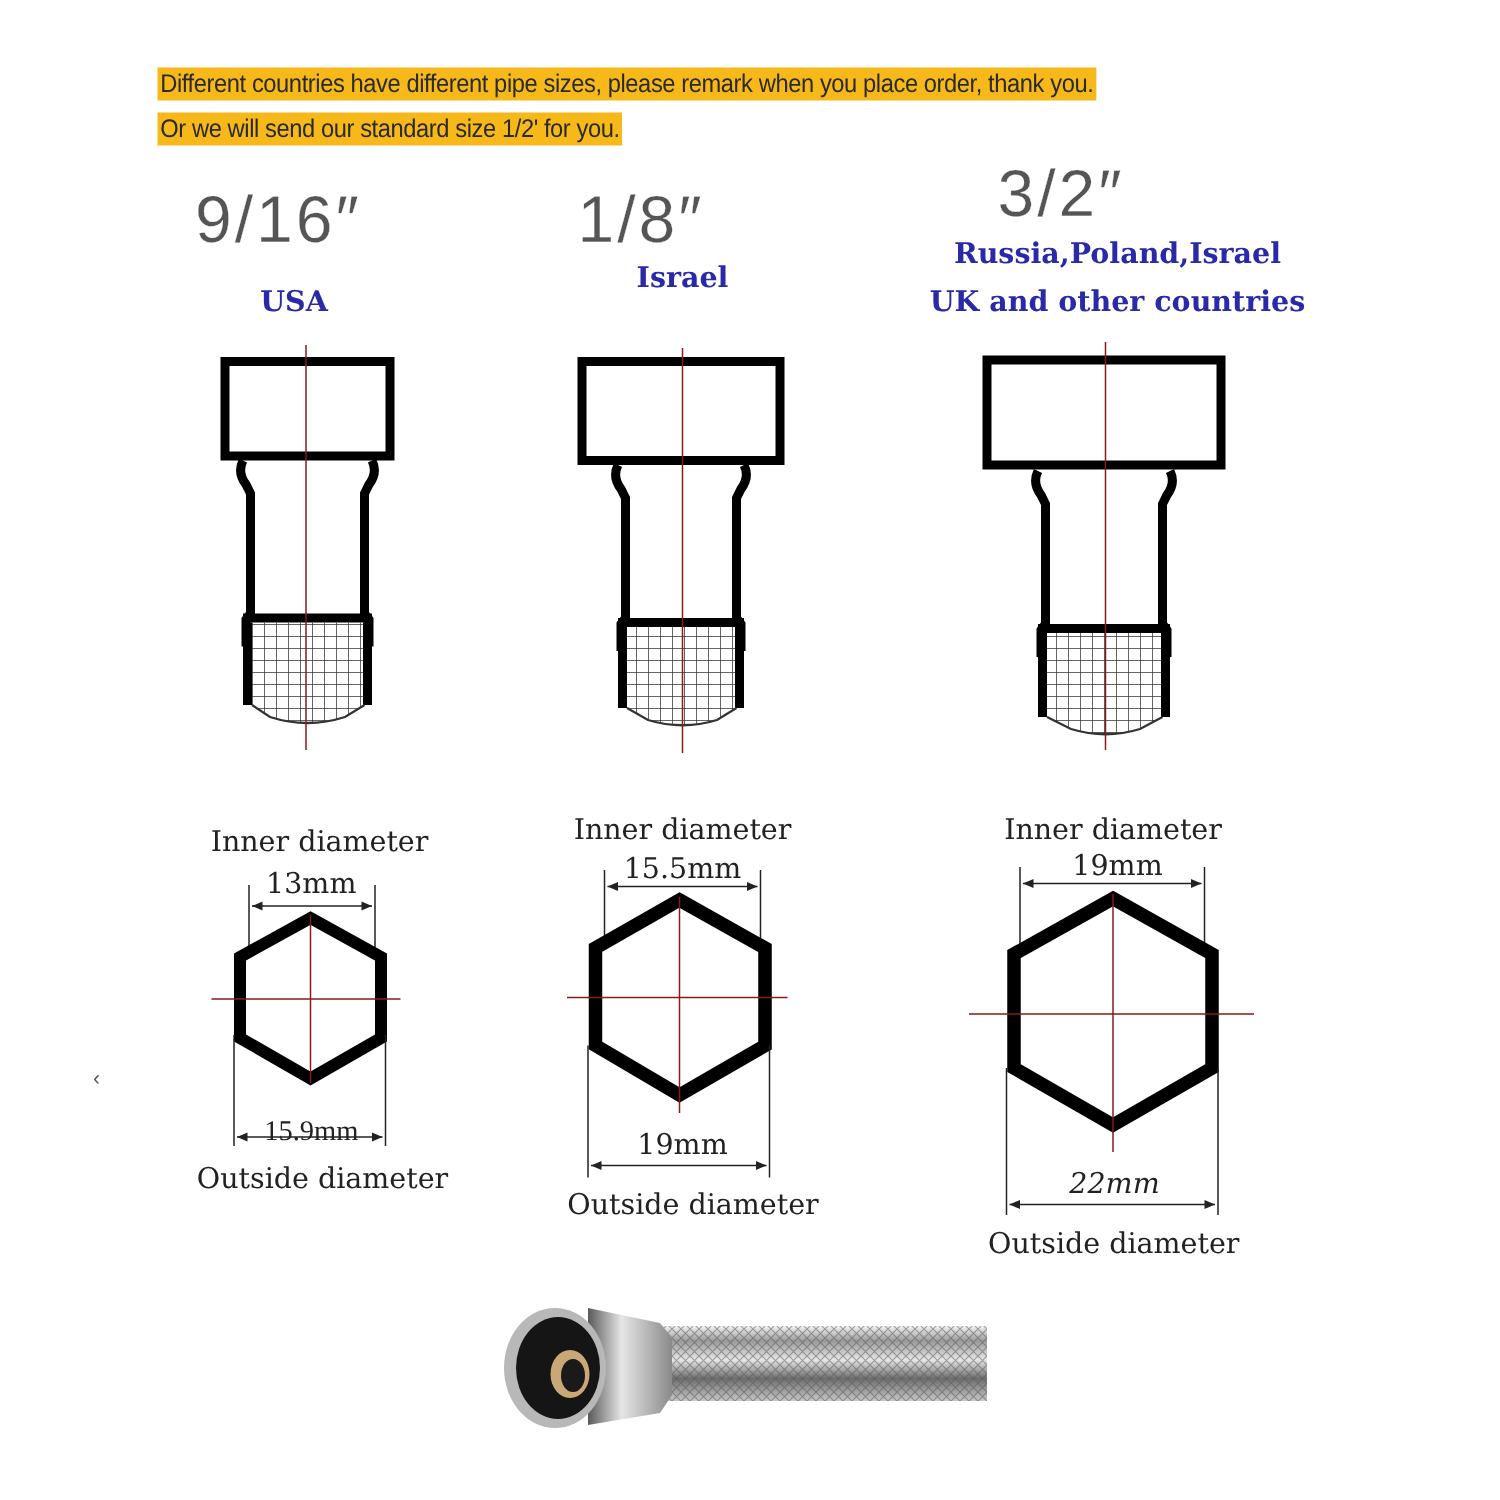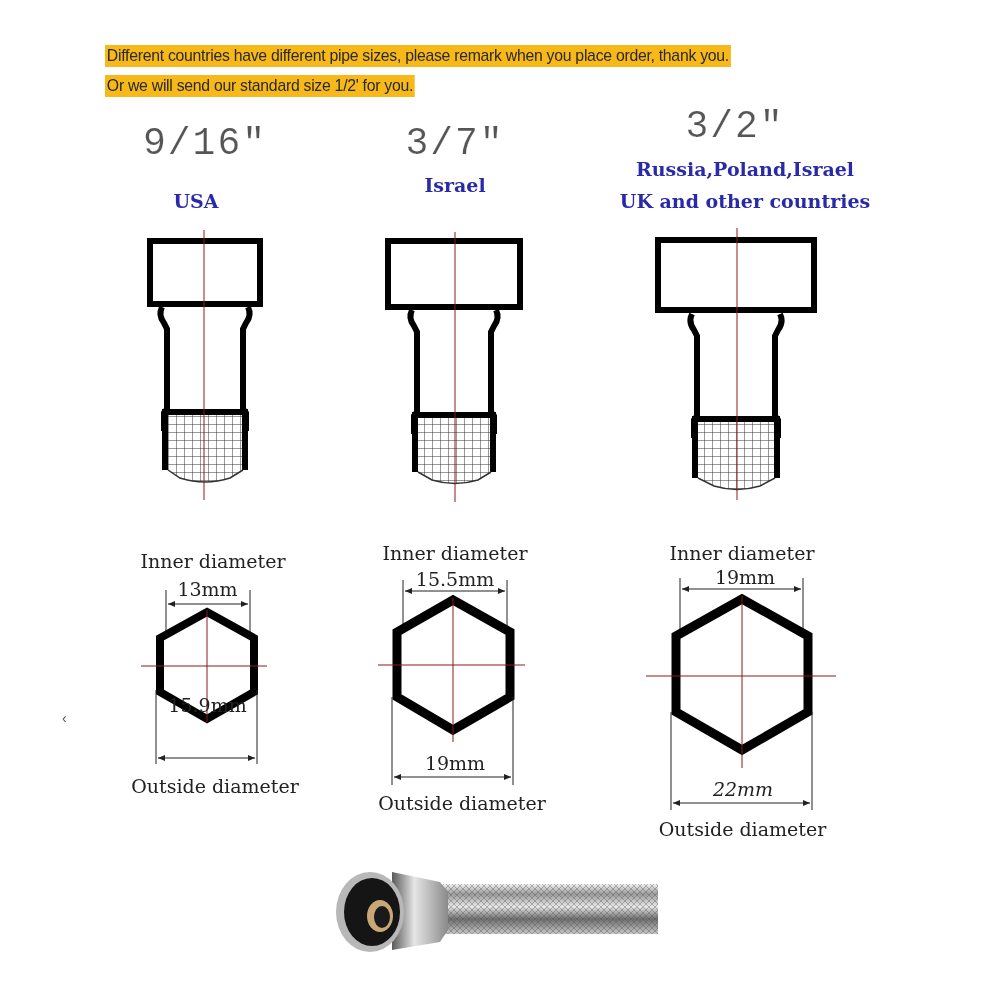--- a/index.html
+++ b/index.html
@@ -1,36 +1,36 @@
 <!DOCTYPE html>
 <html><head>
   <meta charset="utf-8">
   <style>
     html, body { margin: 0; padding: 0; background: #ffffff; }
     body { width: 1000px; height: 1000px; position: relative; overflow: hidden; font-family: "Liberation Sans", sans-serif; }
     .notice { position: absolute; left: 105px; background: #f7b81a; color: #2a2a2a; font-family: "Liberation Sans", sans-serif; font-size: 17px; line-height: 22px; padding: 0 2px; letter-spacing: -0.3px; transform: scaleX(0.93); transform-origin: left center; white-space: nowrap; }
     .notice.l1 { top: 45px; }
     .notice.l2 { top: 75px; }
-    .size-label { position: absolute; font-family: Liberation Mono, monospace; font-weight: 100; color: #555; font-size: 38px; letter-spacing: 2px; text-align: center; -webkit-text-stroke: 0.2px #fff; }
+    .size-label { position: absolute; font-family: Liberation Sans, sans-serif; font-weight: 100; color: #555; font-size: 44px; letter-spacing: 2px; -webkit-text-stroke: 0.2px #fff; }
     .country { position: absolute; font-family: "DejaVu Serif", serif; font-weight: bold; color: #2a2aa8; font-size: 19px; text-align: center; white-space: nowrap; }
     .dim-text { position: absolute; font-family: "DejaVu Serif", serif; color: #222; font-size: 19px; text-align: center; white-space: nowrap; }
     svg { position: absolute; left: 0; top: 0; }
     .hose { position: absolute; left: 322px; top: 862px; width: 340px; height: 90px; }
     .cursor { position: absolute; left: 62px; top: 710px; font-size: 14px; color: #555; }
   </style>
 </head>
 <body>
 
 <div class="notice l1">Different countries have different pipe sizes, please remark when you place order, thank you.</div>
 <div class="notice l2">Or we will send our standard size 1/2' for you.</div>
 
 <div class="size-label" style="left:130px; top:122px; width:150px;">9/16″</div>
 <div class="country" style="left:146px; top:174px; width:100px;margin-top:16px;">USA</div>
 
-<div class="size-label" style="left:385px; top:122px; width:140px;">3/7″</div>
+<div class="size-label" style="left:385px; top:122px; width:140px;">1/8″</div>
 <div class="country" style="left:400px; top:174px; width:110px;">Israel</div>
 
 <div class="size-label" style="left:665px; top:105px; width:140px;">3/2″</div>
 <div class="country" style="left:610px; top:158px; width:270px;">Russia,Poland,Israel</div>
 <div class="country" style="left:610px; top:190px; width:270px;">UK and other countries</div>
 
 <svg width="1000" height="1000" viewBox="0 0 1000 1000">
   <defs>
     <pattern id="mesh" width="8" height="8" patternUnits="userSpaceOnUse">
       <path d="M0 0 H8 M0 0 V8" stroke="#333" stroke-width="1" fill="none"></path>
@@ -108,21 +108,21 @@
     <line x1="742" y1="596" x2="742" y2="768" stroke="#8b1a1a" stroke-width="1"></line>
     <line x1="671" y1="712" x2="671" y2="810" stroke="#222" stroke-width="1"></line>
     <line x1="812" y1="712" x2="812" y2="810" stroke="#222" stroke-width="1"></line>
     <line x1="673" y1="803" x2="810" y2="803" stroke="#222" stroke-width="1"></line>
     <path d="M673 803 l7 -3 v6 z M810 803 l-7 -3 v6 z" fill="#222"></path>
   </g>
 </svg>
 
 <div class="dim-text" style="left:118px; top:550px; width:190px;">Inner diameter</div>
 <div class="dim-text" style="left:160px; top:578px; width:95px;">13mm</div>
-<div class="dim-text" style="left:155px; top:694px; width:105px;">15.9mm</div>
+<div class="dim-text" style="left:155px; top:744px; width:105px;font-family:Liberation Serif, serif;">15.9mm</div>
 <div class="dim-text" style="left:115px; top:775px; width:200px;">Outside diameter</div>
 
 <div class="dim-text" style="left:360px; top:542px; width:190px;">Inner diameter</div>
 <div class="dim-text" style="left:400px; top:568px; width:110px;">15.5mm</div>
 <div class="dim-text" style="left:405px; top:752px; width:100px;">19mm</div>
 <div class="dim-text" style="left:362px; top:792px; width:200px;">Outside diameter</div>
 
 <div class="dim-text" style="left:647px; top:542px; width:190px;">Inner diameter</div>
 <div class="dim-text" style="left:695px; top:566px; width:100px;">19mm</div>
 <div class="dim-text" style="left:693px; top:778px; width:100px;font-style:italic;">22mm</div>

